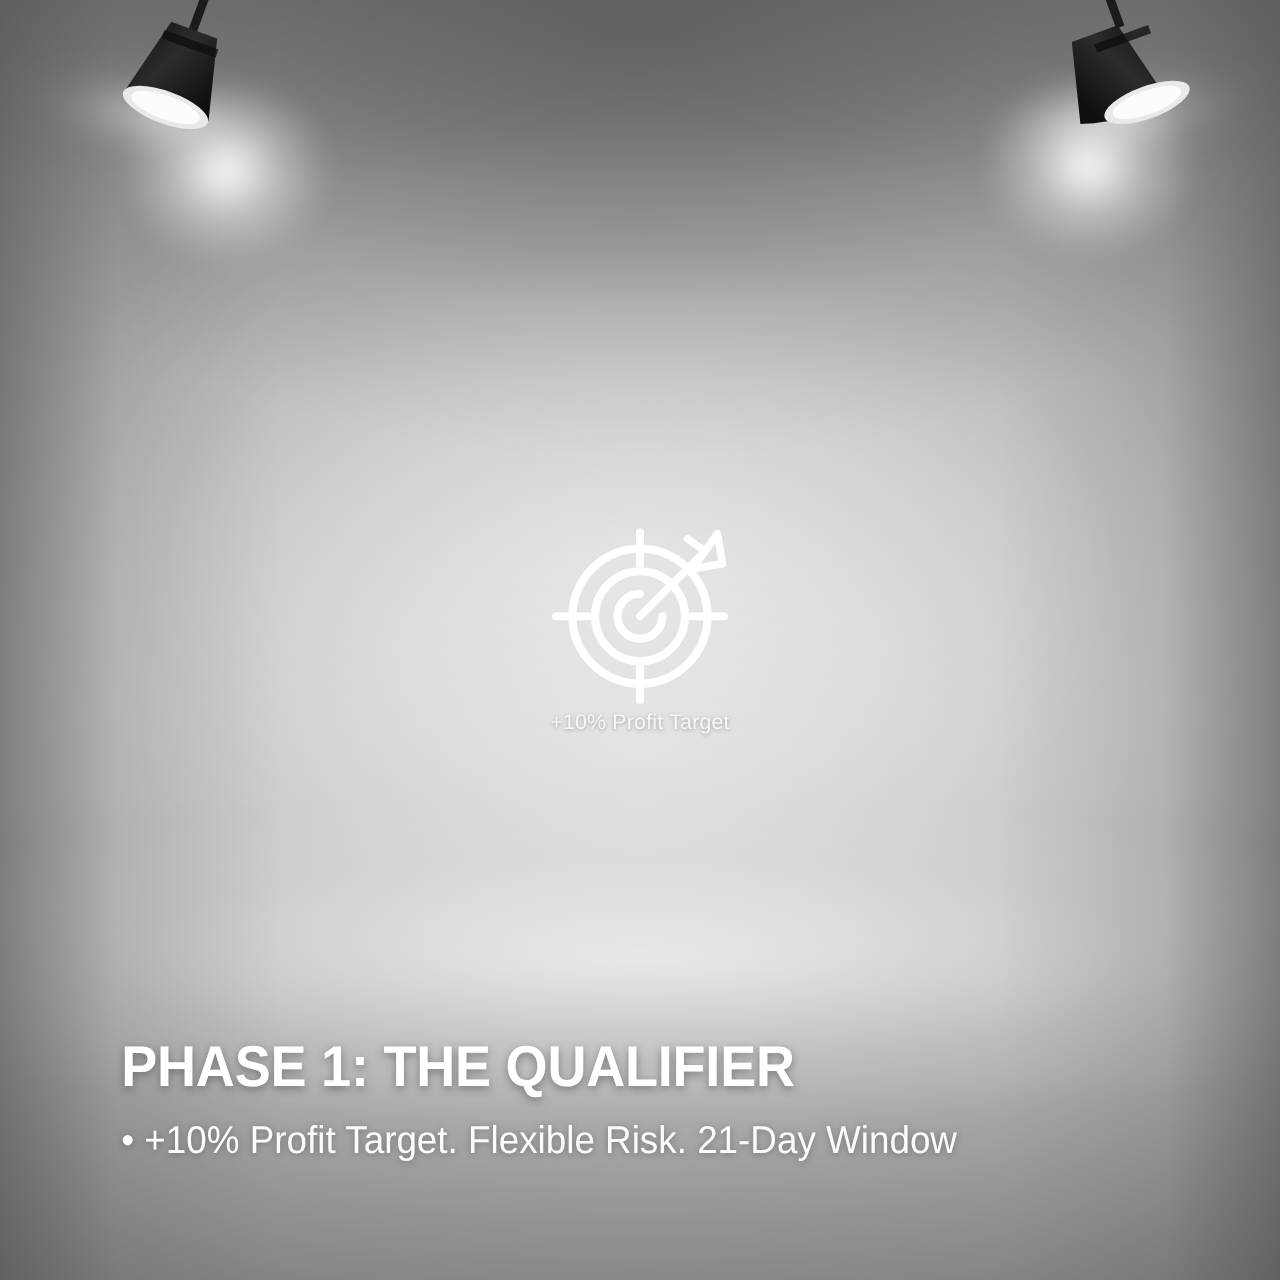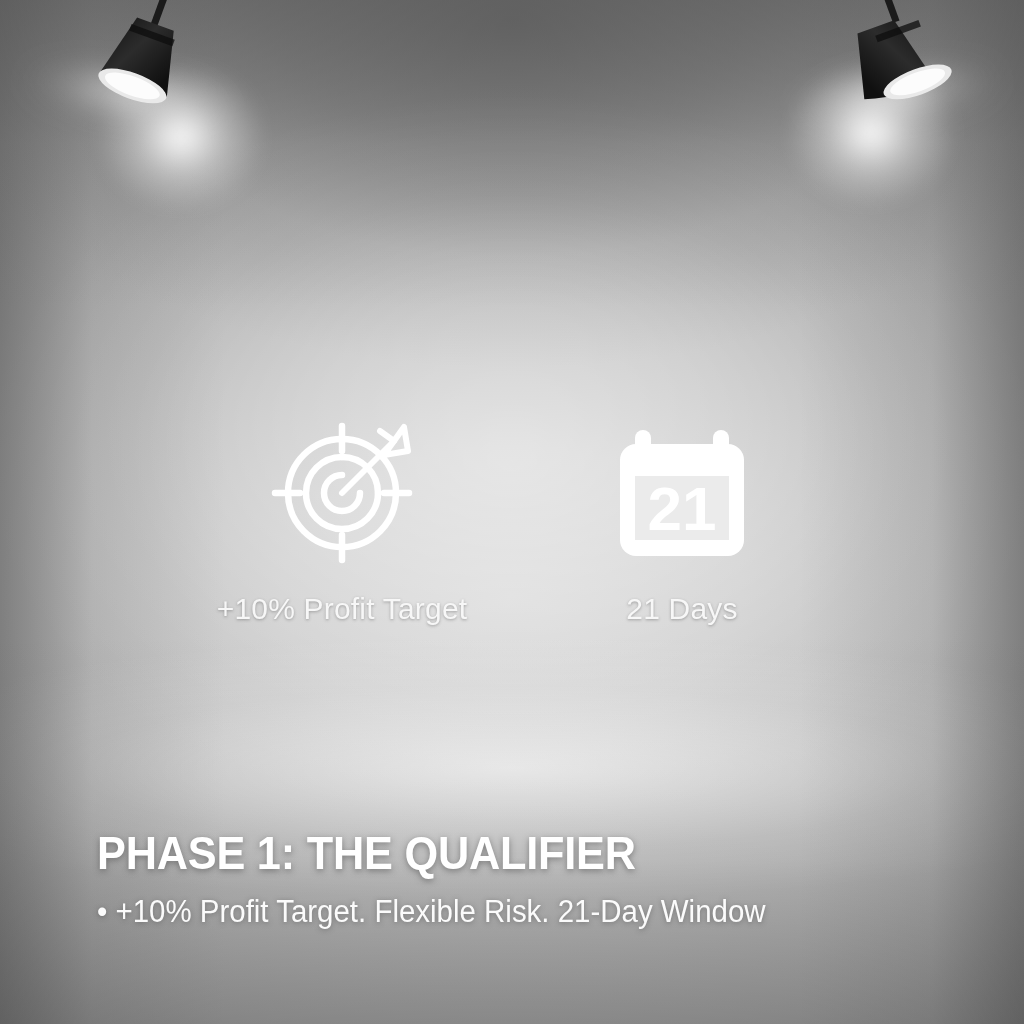--- a/index.html
+++ b/index.html
@@ -133,22 +133,21 @@
     gap: 104px;
   }
   .icon-cell {
     width: 236px;
     display: flex;
     flex-direction: column;
     align-items: center;
   }
   .icon-art { height: 150px; display: flex; align-items: center; justify-content: center; }
   .icon-label {
-    margin-top: 24px;
-    font-size: 30px;
+    font-size: 17px;
     color: #f7f7f7;
     letter-spacing: 0.2px;
     white-space: nowrap;
     text-shadow: 0 1px 3px rgba(80,80,80,0.45);
   }
 
   
   .caption { position: absolute; left: 97px; }
   .caption-title {
     top: 826px;
@@ -246,32 +245,19 @@
           <g fill="none" stroke="#ffffff" stroke-width="6" stroke-linecap="round" stroke-linejoin="round">
             <path d="M75 75 L127 23"></path>
             <path d="M113 13 L127 23 L137 9 L141 33 L117 37 L127 23"></path>
           </g>
         </svg>
       </div>
       <div class="icon-label">+10% Profit Target</div>
     </div>
 
 
-    <div class="icon-cell">
-      <div class="icon-art">
-        <svg width="150" height="150" viewBox="0 0 150 150">
-          <rect x="28" y="12" width="16" height="34" rx="8" fill="#ffffff"></rect>
-          <rect x="106" y="12" width="16" height="34" rx="8" fill="#ffffff"></rect>
-          <rect x="13" y="26" width="124" height="112" rx="16" fill="#ffffff"></rect>
-          <rect x="28" y="58" width="94" height="64" fill="none" stroke="#ffffff" stroke-width="0"></rect>
-          <rect x="28" y="58" width="94" height="64" fill="rgba(0,0,0,0.08)"></rect>
-          <text x="75" y="112" text-anchor="middle" font-family="'Liberation Sans', sans-serif" font-size="62" font-weight="bold" fill="#ffffff">21</text>
-        </svg>
-      </div>
-      <div class="icon-label">21 Days</div>
-    </div>
 
   </div>
 
   <div class="caption caption-title">PHASE 1: THE QUALIFIER</div>
   <div class="caption caption-sub">• +10% Profit Target. Flexible Risk. 21-Day Window</div>
 
 </div>
 
 </body></html>

